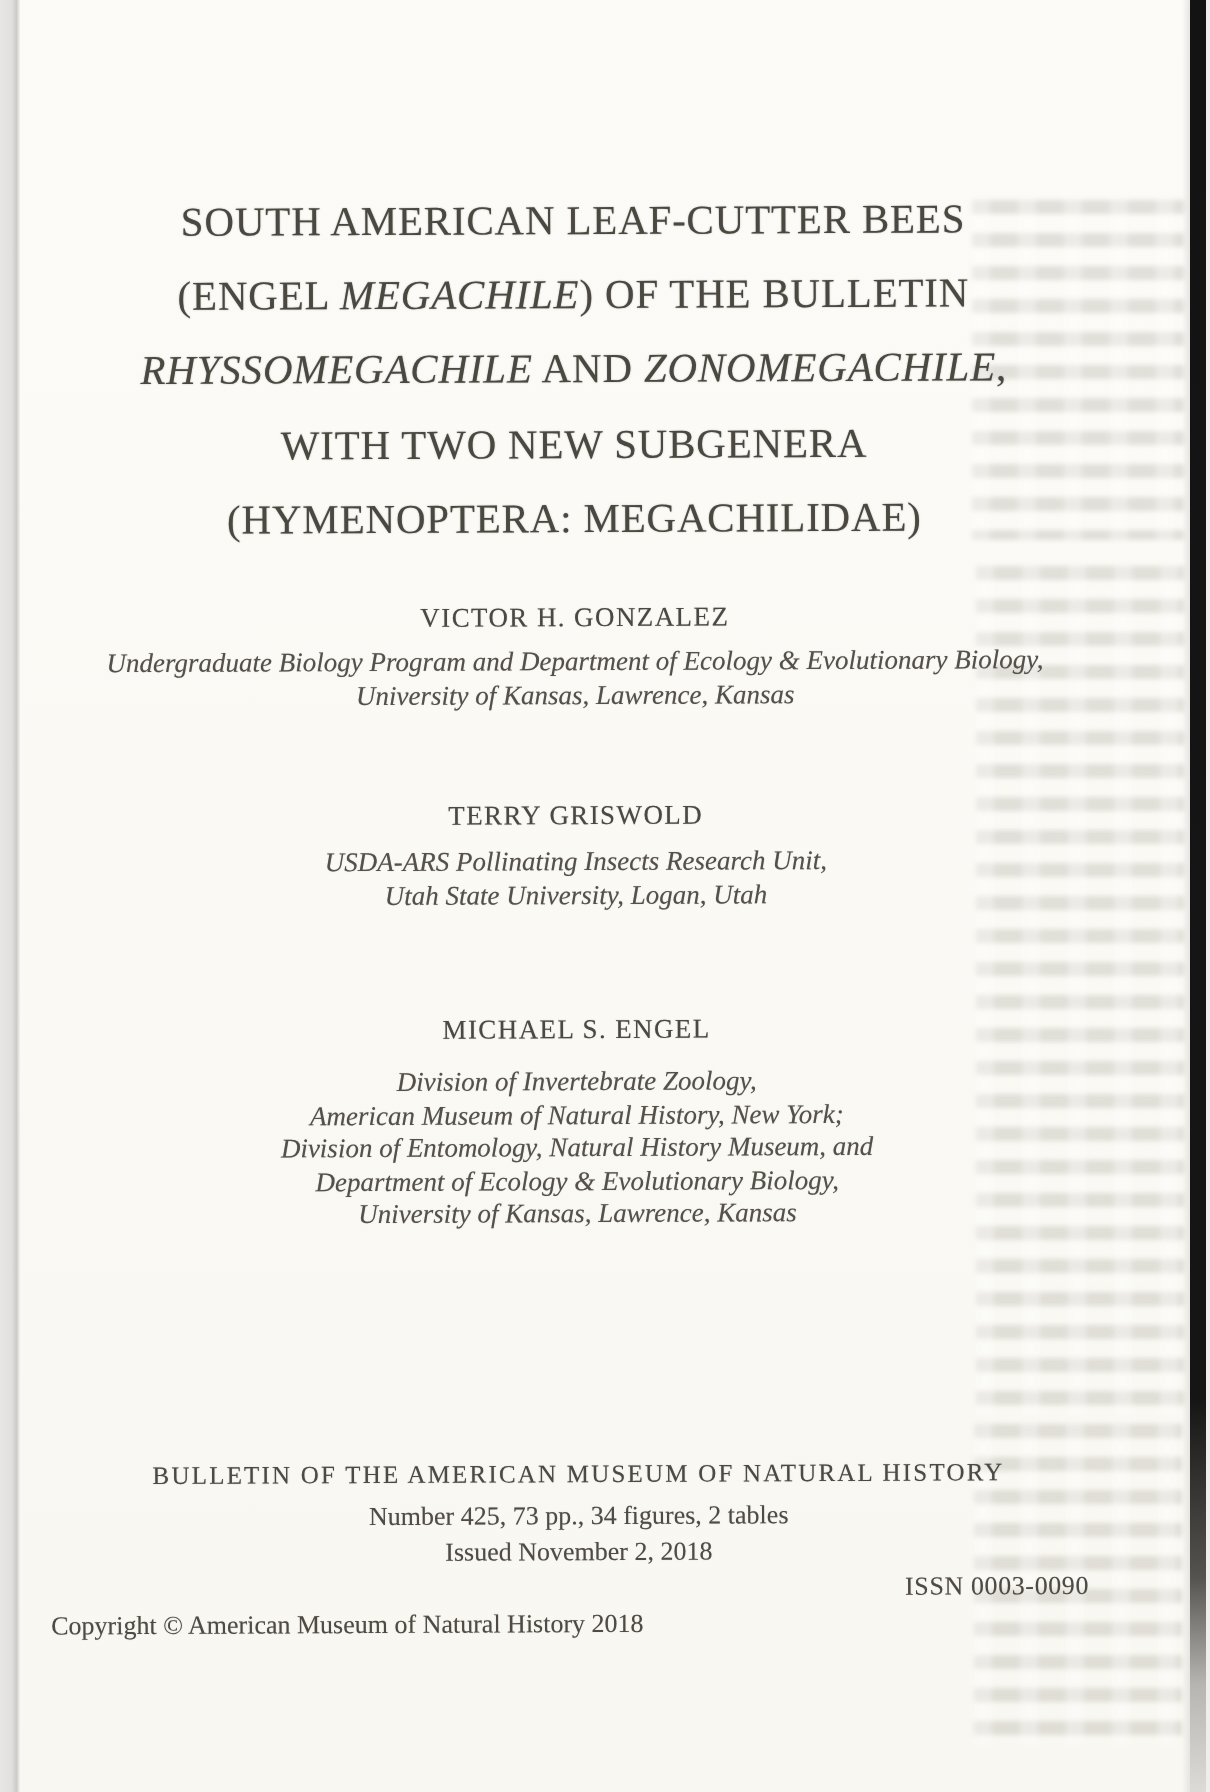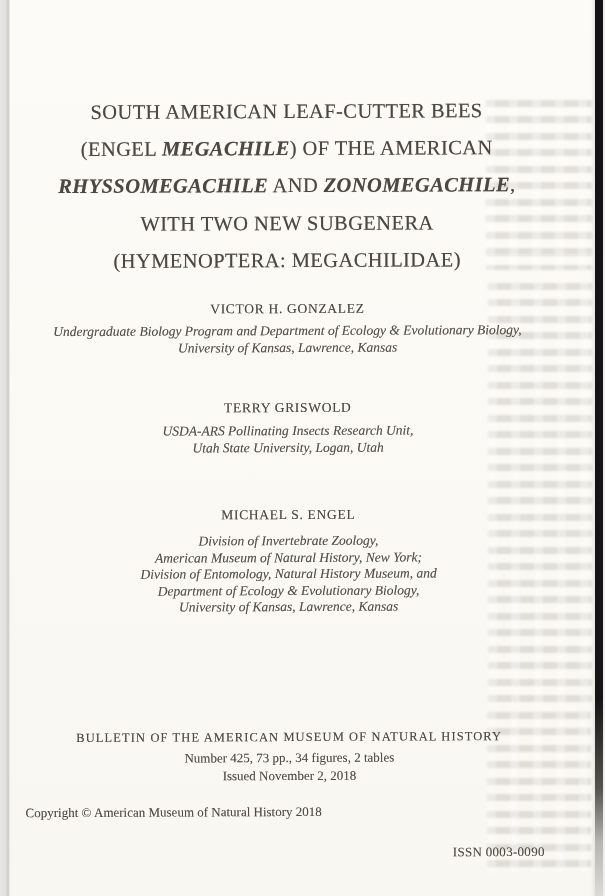--- a/index.html
+++ b/index.html
@@ -53,42 +53,42 @@
     color:#55514a;text-shadow:0 0 .5px rgba(85,81,72,.45);
   }
   .aff-list{margin:0;padding:0;list-style:none;}
   .series{
     font-size:12.5px;letter-spacing:1.1px;line-height:16px;
     color:#4d4a43;text-shadow:0 0 .5px rgba(80,76,68,.5);
   }
   .issue-line{font-size:13px;line-height:18px;color:#504c45;text-shadow:0 0 .5px rgba(85,81,72,.4);}
   .foot{position:absolute;font-size:13px;line-height:18px;color:#4f4b44;text-shadow:0 0 .5px rgba(85,81,72,.4);}
   .foot-left{left:24px;top:803px;}
-  .foot-right{right:62px;top:844px;letter-spacing:.3px;}
-  i{font-style:italic;font-weight:bold;}
+  .foot-right{right:62px;top:785px;letter-spacing:.3px;}
+  i{font-style:italic;}
 </style>
 </head>
 <body>
 
 <div class="scan">
 
   <div class="edge-left"></div>
   <div class="edge-right-inner"></div>
   <div class="edge-right-dark"></div>
   <div class="edge-right-outer"></div>
 
   <div class="ghost" style="left:486px;top:100px;width:106px;height:170px;"></div>
   <div class="ghost" style="left:488px;top:283px;width:104px;height:425px;"></div>
   <div class="ghost" style="left:487px;top:712px;width:104px;height:160px;"></div>
 
   <div class="content">
 
     <div class="center-col paper-title">
       <div>SOUTH AMERICAN LEAF-CUTTER BEES</div>
-      <div><span>(ENGEL </span><i>MEGACHILE</i><span>) OF THE AMERICAN</span></div>
+      <div><span>(ENGEL </span><i>MEGACHILE</i><span>) OF THE BULLETIN</span></div>
       <div><i>RHYSSOMEGACHILE</i><span> AND </span><i>ZONOMEGACHILE</i><span>,</span></div>
       <div>WITH TWO NEW SUBGENERA</div>
       <div>(HYMENOPTERA: MEGACHILIDAE)</div>
     </div>
 
     <div class="center-col" style="top:300px;">
       <div class="author-name">VICTOR H. GONZALEZ</div>
       <ul class="aff-list" style="margin-top:5px;">
         <li class="aff">Undergraduate Biology Program and Department of Ecology &amp; Evolutionary Biology,</li>
         <li class="aff">University of Kansas, Lawrence, Kansas</li>

